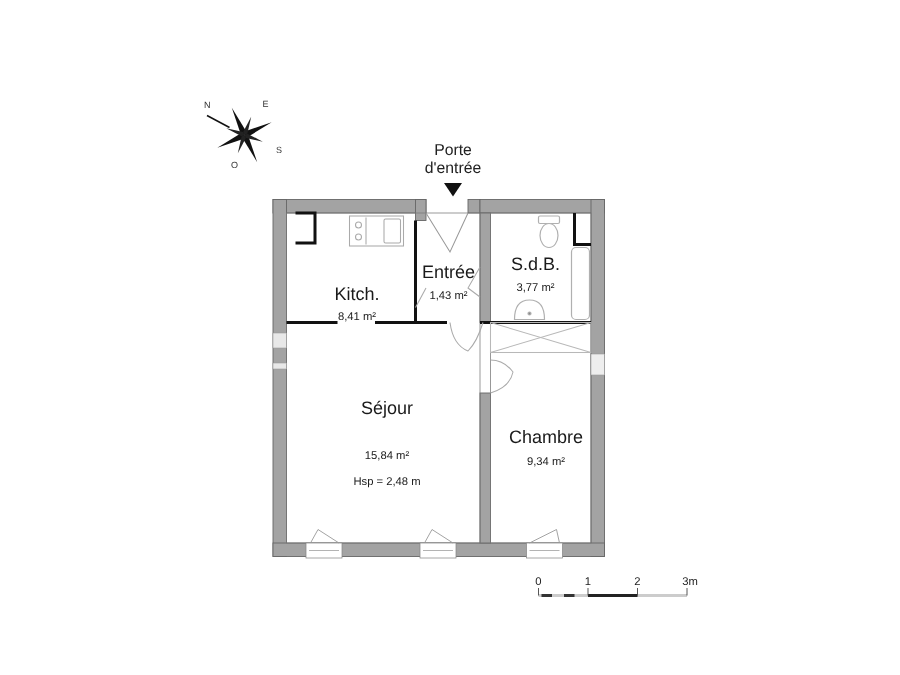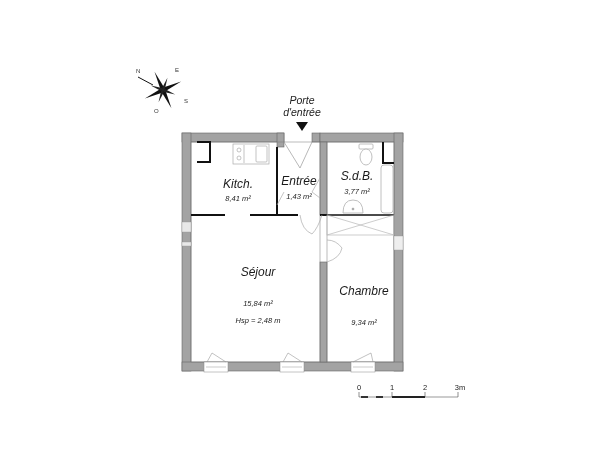--- a/index.html
+++ b/index.html
@@ -1,18 +1,18 @@
 <!DOCTYPE html>
 <html><head>
   <meta charset="utf-8">
   <style>
     html, body { margin: 0; padding: 0; background: #ffffff; }
     body { width: 600px; height: 450px; overflow: hidden; position: relative; font-family: "Liberation Sans", sans-serif; }
     svg { position: absolute; left: 0; top: 0; }
-    .lbl { position: absolute; color: #1a1a1a; white-space: nowrap; text-align: center; transform: translateX(-50%); font-style: italic; }
+    .lbl { position: absolute; color: #1a1a1a; white-space: nowrap; text-align: center; transform: translateX(-50%); }
     .room-name { font-size: 12px; }
     .room-area { font-size: 7.5px; }
     .entry-label { font-size: 10.5px; line-height: 12px; color: #222; }
     .scale-tick { position: absolute; font-size: 7.5px; color: #222; transform: translateX(-50%); }
     .compass-letter { position: absolute; font-size: 6px; color: #333; }
   </style>
 </head>
 <body>
 
 <svg width="600" height="450" viewBox="0 0 600 450">
@@ -153,21 +153,21 @@
 <span class="compass-letter" style="left:136px;top:68px;">N</span>
 <span class="compass-letter" style="left:175px;top:67px;">E</span>
 <span class="compass-letter" style="left:184px;top:98px;">S</span>
 <span class="compass-letter" style="left:154px;top:108px;">O</span>
 
 <div class="lbl entry-label" style="left:302px;top:94px;">
   <div>Porte</div>
   <div>d'entrée</div>
 </div>
 
-<div class="lbl" style="left:238px;top:177px;">
+<div class="lbl" style="left:238px;top:189px;">
   <div class="room-name">Kitch.</div>
   <div class="room-area" style="margin-top:3px;">8,41 m²</div>
 </div>
 
 <div class="lbl" style="left:299px;top:174px;">
   <div class="room-name">Entrée</div>
   <div class="room-area" style="margin-top:4px;">1,43 m²</div>
 </div>
 
 <div class="lbl" style="left:357px;top:169px;">
@@ -176,19 +176,19 @@
 </div>
 
 <div class="lbl" style="left:258px;top:265px;">
   <div class="room-name">Séjour</div>
   <div class="room-area" style="margin-top:20px;">15,84 m²</div>
   <div class="room-area" style="margin-top:8px;">Hsp = 2,48 m</div>
 </div>
 
 <div class="lbl" style="left:364px;top:284px;">
   <div class="room-name">Chambre</div>
-  <div class="room-area" style="margin-top:20px;">9,34 m²</div>
+  <div class="room-area" style="margin-top:5px;">9,34 m²</div>
 </div>
 
 <span class="scale-tick" style="left:359px;top:383px;">0</span>
 <span class="scale-tick" style="left:392px;top:383px;">1</span>
 <span class="scale-tick" style="left:425px;top:383px;">2</span>
 <span class="scale-tick" style="left:460px;top:383px;">3m</span>
 
 </body></html>

